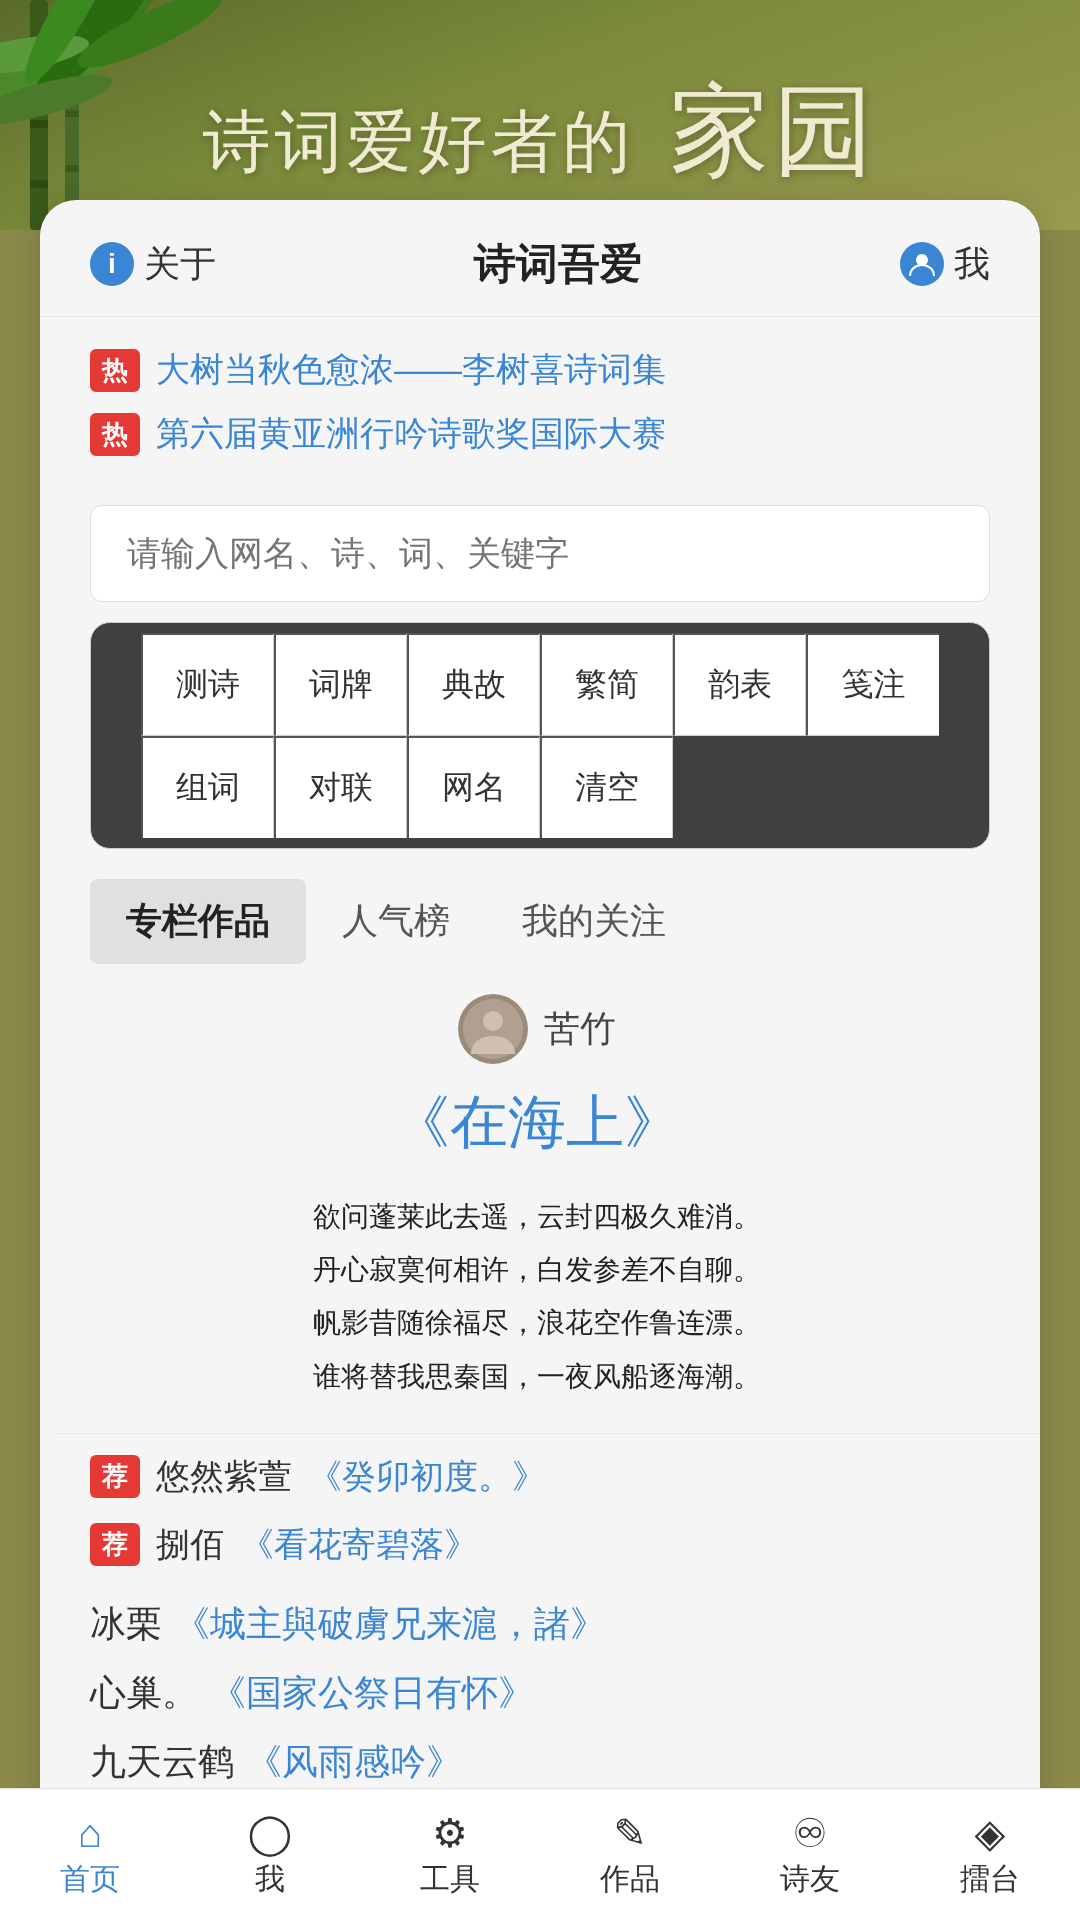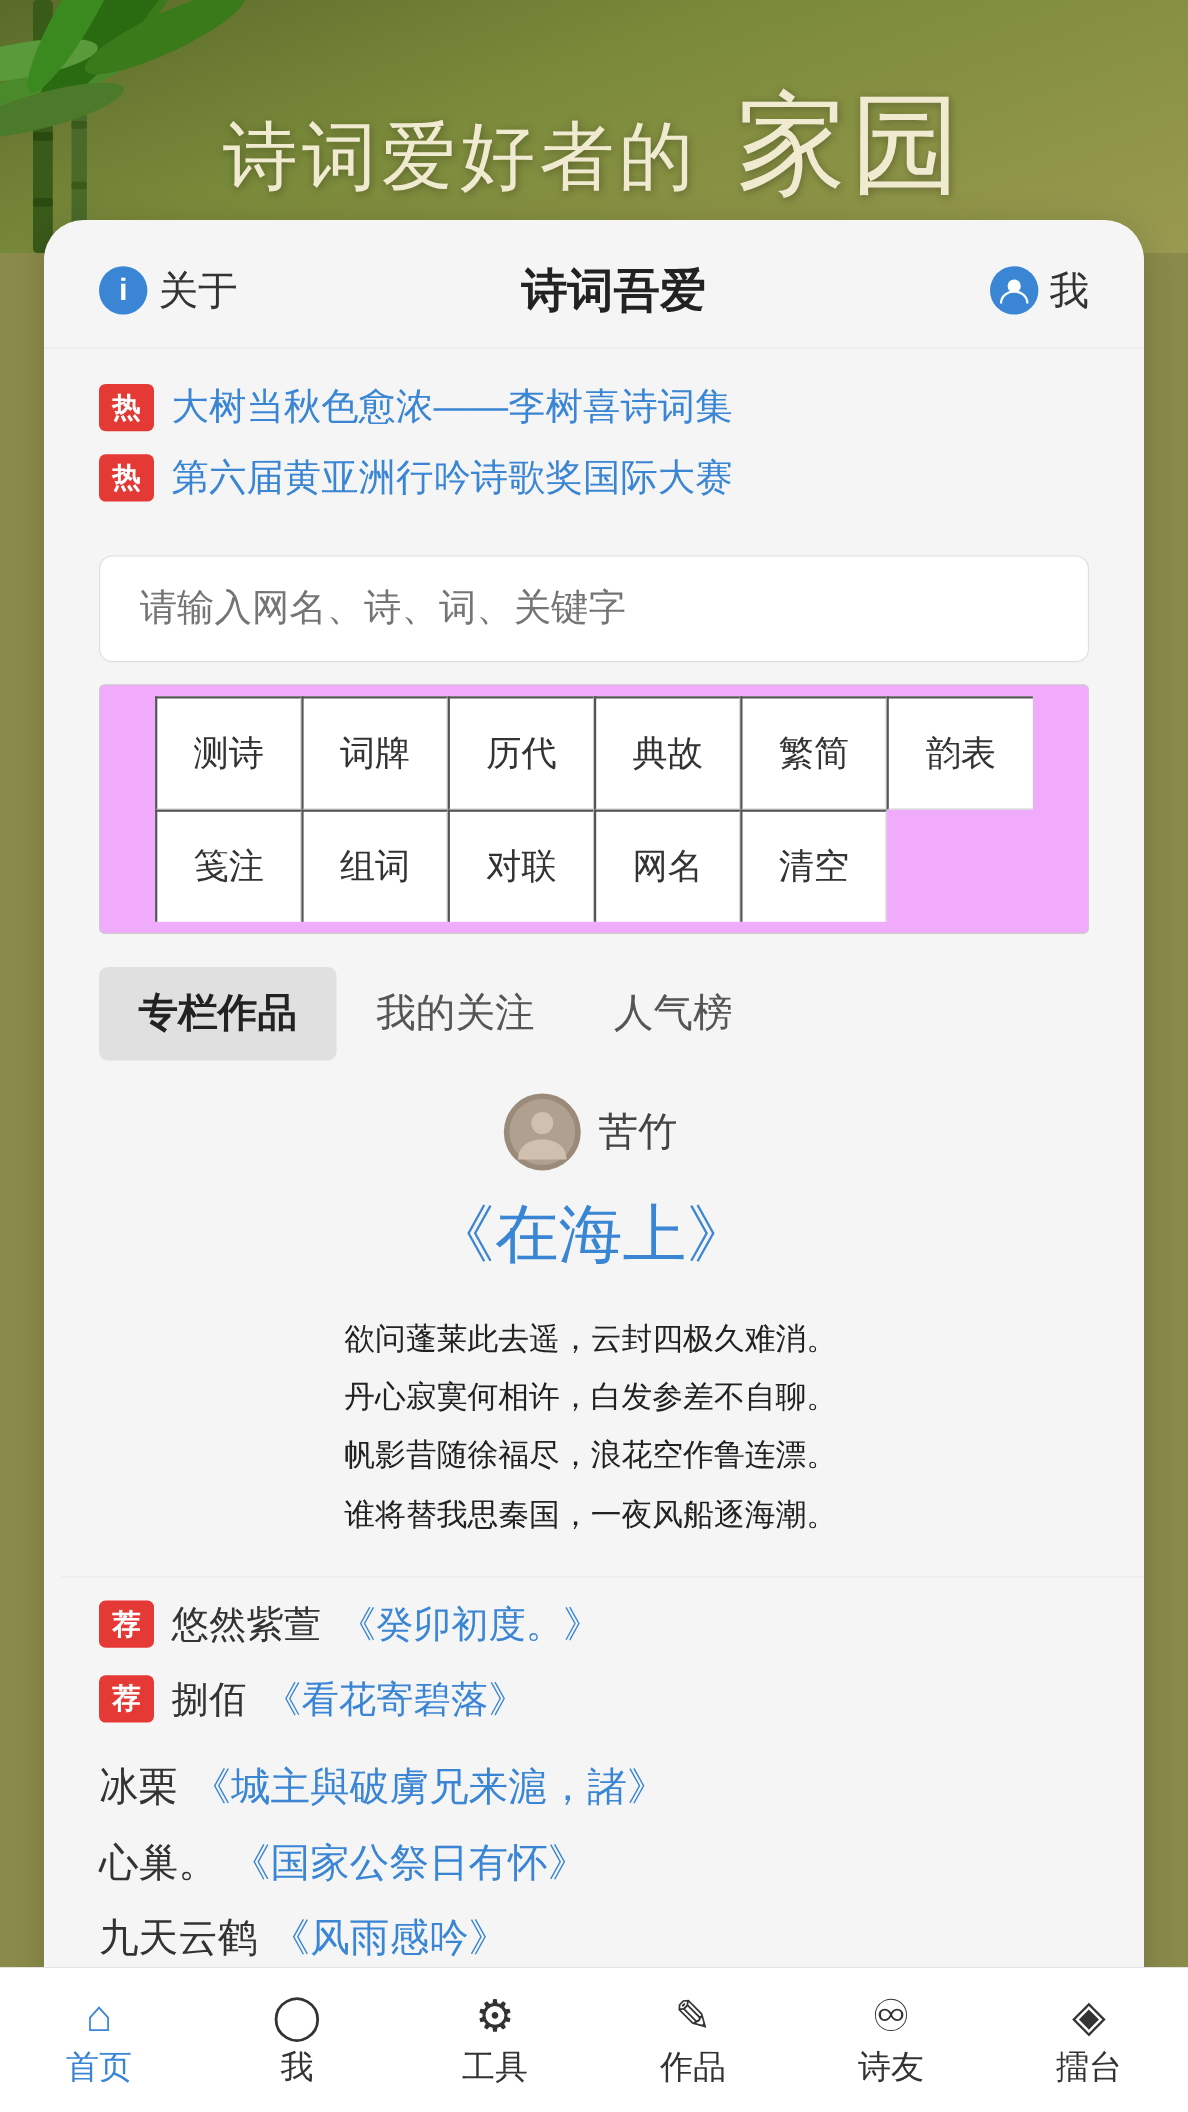--- a/index.html
+++ b/index.html
@@ -144,24 +144,24 @@
       outline: none;
     }
 
     
     .button-grid {
       padding: 10px 50px;
       display: grid;
       grid-template-columns: repeat(6, 1fr);
       gap: 0;
       border: 1.5px solid #ccc;
-      border-radius: 5px;
+      border-radius: 20px;
       overflow: hidden;
       margin: 0 50px;
-      background: #f0abfc;
+      background: #404040;
     }
 
     .grid-btn {
       padding: 28px 10px;
       text-align: center;
       font-size: 32px;
       color: #333;
       border-right: 1.5px solid #ccc;
       border-bottom: 1.5px solid #ccc;
       cursor: pointer;
@@ -398,35 +398,34 @@
     </div>
   </div>
 
   <div class="search-area">
     <input class="search-input" type="text" placeholder="请输入网名、诗、词、关键字" style="">
   </div>
 
   <div class="button-grid">
     <button class="grid-btn">测诗</button>
     <button class="grid-btn">词牌</button>
-    <button class="grid-btn">历代</button>
     <button class="grid-btn">典故</button>
     <button class="grid-btn">繁简</button>
     <button class="grid-btn">韵表</button>
     <button class="grid-btn">笺注</button>
     <button class="grid-btn">组词</button>
     <button class="grid-btn">对联</button>
     <button class="grid-btn">网名</button>
     <button class="grid-btn">清空</button>
   </div>
 
   <div class="tab-row">
     <button class="tab-btn active">专栏作品</button>
+    <button class="tab-btn">人气榜</button>
     <button class="tab-btn">我的关注</button>
-    <button class="tab-btn">人气榜</button>
   </div>
 
   <div class="poem-section">
     <div class="poem-author-row">
       <div class="author-avatar">
 
         <svg viewBox="0 0 60 60" width="60" height="60">
           <rect width="60" height="60" fill="#b0a090" rx="30"></rect>
           <circle cx="30" cy="22" r="10" fill="#d0c0b0"></circle>
           <path d="M8 55c0-12 10-18 22-18s22 6 22 18" fill="#d0c0b0"></path>

